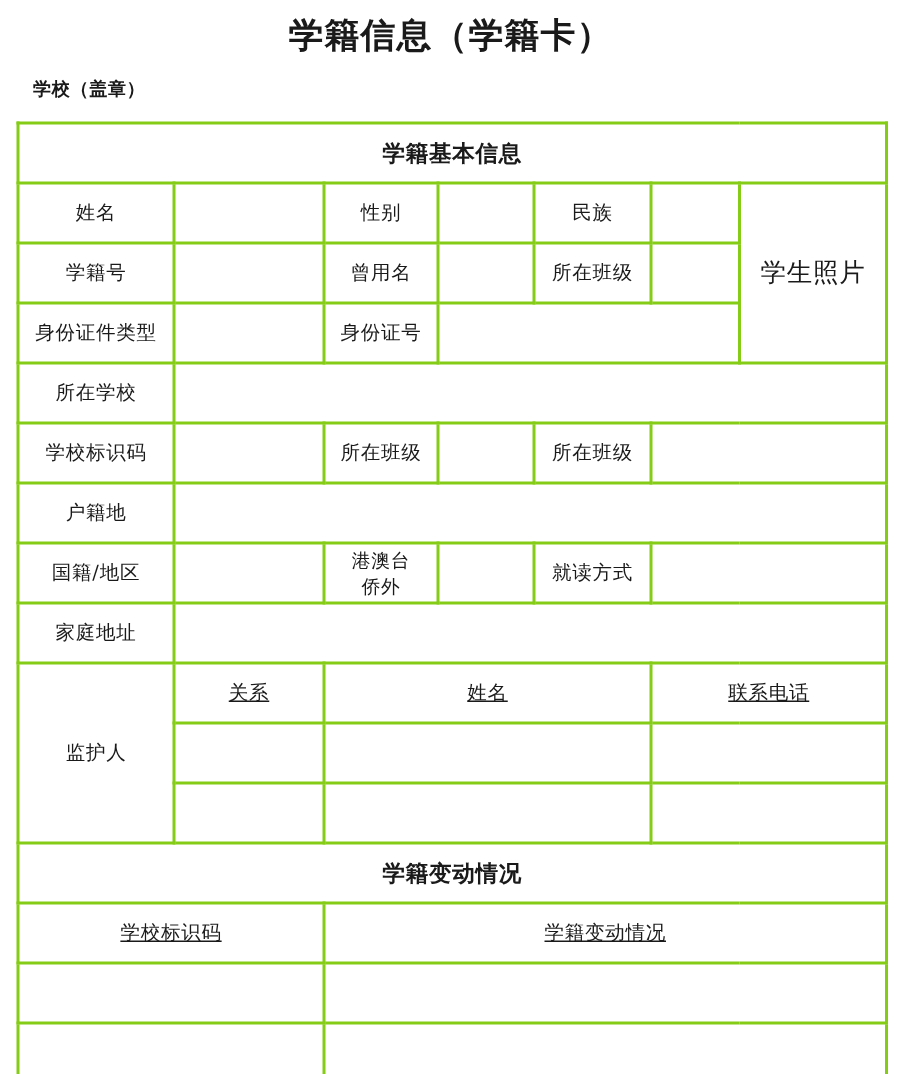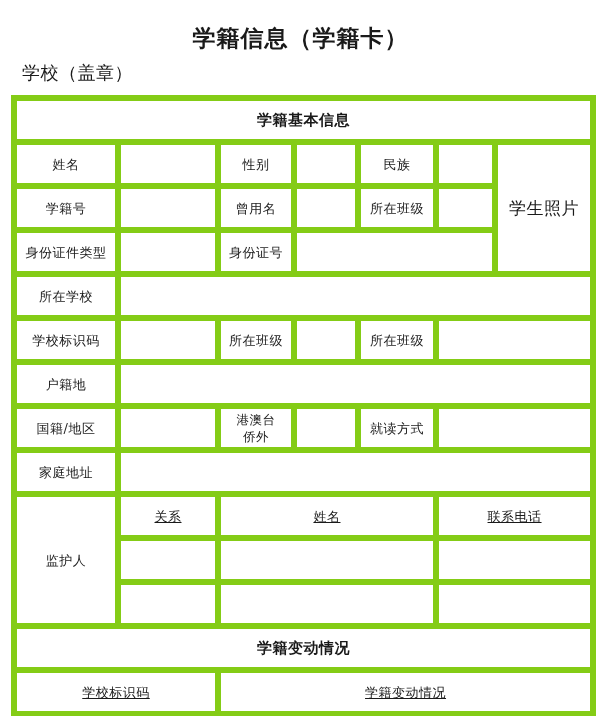--- a/index.html
+++ b/index.html
@@ -20,46 +20,47 @@
     width: 601px;
     height: 716px;
     box-sizing: border-box;
   }
 
   .doc-title {
     text-align: center;
     font-size: 23px;
     font-weight: bold;
     letter-spacing: 1px;
-    margin: 23px 0 0 0;
+    margin: 9px 0 0 0;
     line-height: 30px;
     font-family: "DejaVu Serif", "Liberation Serif", serif;
   }
 
   .seal-label {
     margin: 10px 0 0 22px;
-    font-size: 18px;
+    font-size: 12px;
     line-height: 20px;
     letter-spacing: 0.5px;
+    font-weight: bold;
   }
 
   .form-wrap {
     margin: 12px 11px 0 11px;
     width: 579px;
   }
 
   table.form {
     border-collapse: collapse;
     table-layout: fixed;
     width: 579px;
     font-size: 13px;
   }
 
   table.form td {
-    border: 6px solid #84cc16;
+    border: 2px solid #84cc16;
     height: 38px;
     padding: 0 2px;
     text-align: center;
     vertical-align: middle;
     line-height: 17px;
     letter-spacing: 0.5px;
     word-break: keep-all;
   }
 
   td.section-head {

